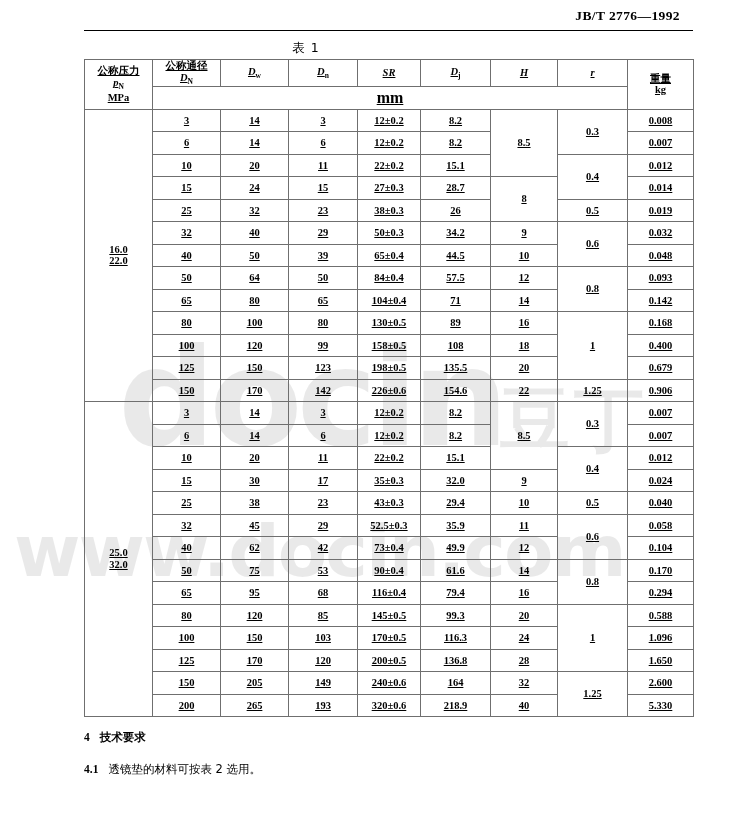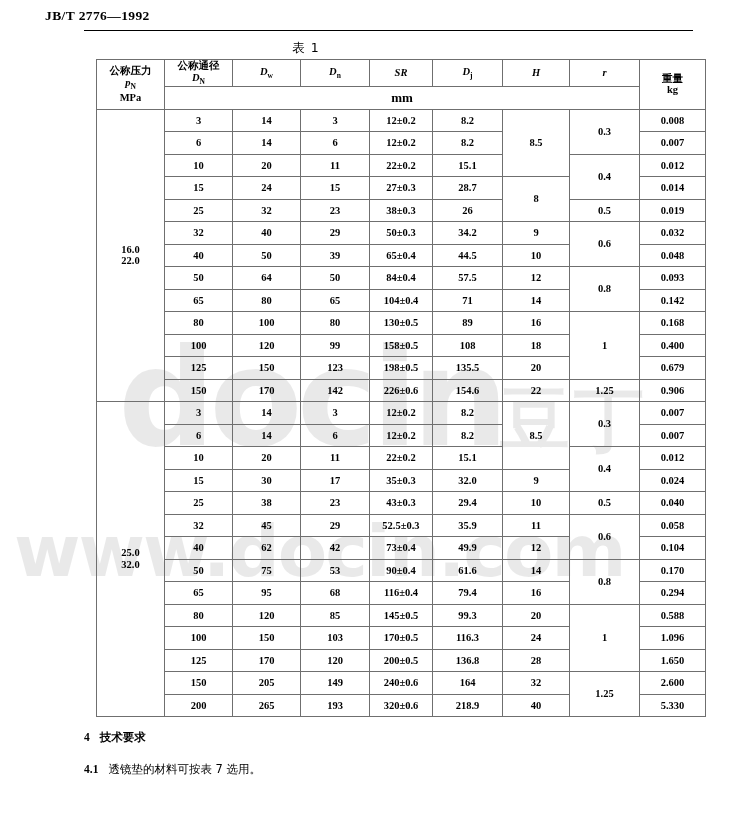--- a/index.html
+++ b/index.html
@@ -67,26 +67,25 @@
     z-index: 1;
     width: 750px;
     height: 822px;
   }
 
   .doc-header {
     position: absolute;
     left: 0;
     top: 8px;
     width: 680px;
-    text-align: left;
+    text-align: right;
     font-family: "Liberation Serif", serif;
     font-weight: bold;
     font-size: 13.5px;
     letter-spacing: 0.4px;
-    margin-left: 45px;
   }
   .header-rule {
     position: absolute;
     left: 84px;
     top: 30px;
     width: 609px;
     height: 0;
     border-top: 1.6px solid #000;
   }
 
@@ -97,26 +96,27 @@
     width: 612px;
     text-align: center;
     font-size: 12.5px;
     font-family: "DejaVu Sans", "Liberation Sans", sans-serif;
     letter-spacing: 1px;
   }
 
   
   table.spec {
     position: absolute;
-    left: 96px;
+    left: 84px;
     top: 59px;
     width: 609px;
     border-collapse: collapse;
     table-layout: fixed;
     font-size: 10.5px;
+    text-decoration: underline;
   }
   table.spec td {
     border: 0.8px solid #6f6f6f;
     text-align: center;
     vertical-align: middle;
     padding: 0;
     height: 21.5px;
     line-height: 1.12;
     font-family: "Liberation Serif", "DejaVu Serif", serif;
     font-weight: bold;
@@ -142,21 +142,21 @@
     font-size: 7.5px;
     vertical-align: sub;
     font-style: normal;
     font-weight: bold;
   }
   .hdr-row1 td { height: 34px; }
   .hdr-row2 td { height: 21px; }
   td.mm-cell {
     font-family: "Liberation Serif", serif;
     font-weight: normal;
-    font-size: 13px;
+    font-size: 16px;
   }
   td.group-sep-top { border-top: 1px solid #6f6f6f; }
   td.pn-cell {
     font-size: 10.5px;
     font-weight: bold;
     line-height: 1.45;
   }
 
   
   col.c-pn { width: 68px; }
@@ -484,16 +484,16 @@
           <td rowspan="1">40</td>
           <td>5.330</td>
         </tr>
       </tbody>
   </table>
 
   <div class="body-text sec-4">
     <span class="bt-num">4</span><span class="bt-num">技术要求</span>
   </div>
   <div class="body-text sec-41">
-    <span class="bt-num">4.1</span><span class="bt-body">透镜垫的材料可按表 7 选用。</span>
+    <span class="bt-num">4.1</span><span class="bt-body">透镜垫的材料可按表 2 选用。</span>
   </div>
 
 </div>
 
 </body></html>

